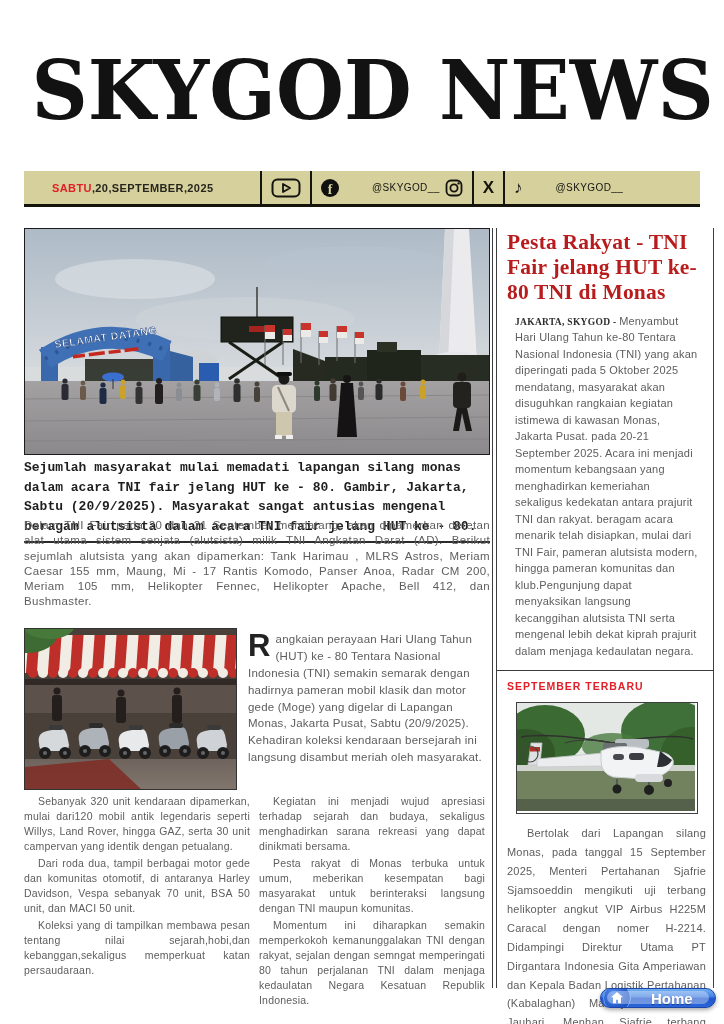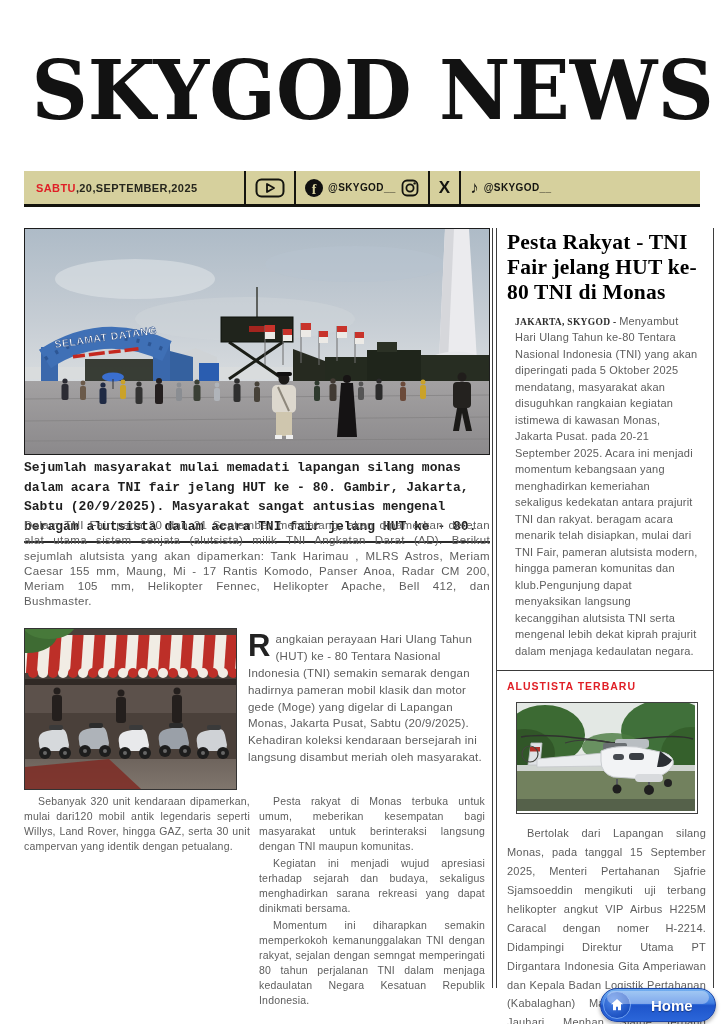--- a/index.html
+++ b/index.html
@@ -10,28 +10,28 @@
   .masthead { position:absolute; top:34px; left:0; right:0; height:110px;
               display:flex; align-items:center; justify-content:center;padding-left:22px; }
   .masthead h1 { margin:0; font-family:"DejaVu Serif", serif; font-weight:bold;
                  font-size:64px; color:#121212; white-space:nowrap; letter-spacing:0px;
                  transform:scale(1.22,1.30); transform-origin:center center; }
 
   
   .infobar { position:absolute; left:24px; top:171px; width:676px; height:33px;
              background:#d6d09d; border-bottom:3px solid #14140d;
              display:flex; align-items:stretch; box-sizing:content-box; }
-  .date { display:flex; align-items:center; padding-left:12px; width:208px;
+  .date { display:flex; align-items:center; padding-left:28px; width:208px;
           font-size:11px; font-weight:bold; letter-spacing:0.4px; color:#26261d; }
   .date .red { color:#e01f26; }
   .website { flex:1; display:flex; align-items:center; justify-content:center;
              font-size:11px; font-weight:bold; letter-spacing:1.6px; color:#2c2c22; }
   .soc-cell { border-left:2px solid #15150f; display:flex; align-items:center;
               justify-content:center; gap:5px; padding:0 9px; }
-  .handle { font-size:10px; font-weight:bold; letter-spacing:0.4px; color:#141410; }
+  .handle { font-size:10px; font-weight:normal; letter-spacing:0.4px; color:#141410;margin-left:28px; }
   .icn { display:flex; align-items:center; justify-content:center; }
   .fb-circle { width:18px; height:18px; border-radius:50%; background:#101010; color:#d6d09d;
                font-family:"Liberation Serif", serif; font-weight:bold; font-size:14px;
                display:flex; align-items:flex-end; justify-content:center; line-height:1; }
   .x-glyph { font-size:17px; font-weight:bold; color:#14140f; font-family:"Liberation Sans",sans-serif; }
   .note-glyph { font-size:17px; font-weight:bold; color:#14140f; }
 
   
   .photo1 { position:absolute; left:24px; top:228px; width:466px; height:227px;
             border:1px solid #1c1c1c; box-sizing:border-box; overflow:hidden; }
@@ -56,33 +56,33 @@
   .subcol p { margin:0 0 2px 0; text-indent:14px; }
   .subcol p.cont { text-indent:0; }
 
   
   .rightcol { position:absolute; left:492px; top:228px; width:222px; height:760px;
               border-left:1.5px solid #3e3e3e; border-right:1.5px solid #3e3e3e;
               box-sizing:border-box; }
   .rightcol-inner { height:100%; margin-left:3px; border-left:1px solid #3e3e3e;
                     padding:2px 7px 0 10px; box-sizing:border-box; }
   .headline { margin:0 0 2px 0; font-family:"Liberation Serif", serif; font-weight:bold;
-              font-size:21.5px; line-height:1.16; color:#000000; letter-spacing:0.2px; }
+              font-size:21.5px; line-height:1.16; color:#b91c1c; letter-spacing:0.2px; }
   .byline { font-family:"Liberation Serif", serif; font-weight:bold; font-size:9.5px;
             color:#2d2d2d; letter-spacing:0.3px; }
   .rbody1 { font-size:11px; line-height:1.5; color:#5d5d5d; letter-spacing:0.2px; margin:8px; }
   .r-rule { border:none; border-top:1.5px solid #3a3a3a; margin:11px -7px 9px -10px; }
   .label-alutsista { display:block; margin:0 0 6px 0; font-size:10.5px; }
   .photo3 { width:180px; height:110px; margin:10px auto 10px auto;
             border:1px solid #3f3f3f; box-sizing:content-box; overflow:hidden; }
   .rbody2 { font-size:11px; line-height:1.72; color:#5d5d5d; text-align:justify;
             text-indent:20px; letter-spacing:0.2px; margin:4px 0 0 0; }
 
   
-  .home-btn { position:absolute; left:600px; top:988px; width:116px; height:34px;
+  .home-btn { position:absolute; left:600px; top:988px; width:116px; height:20px;
               border-radius:17px; border:1px solid #1a44a8; box-sizing:border-box;
               background:linear-gradient(#74b0f0 0%, #3f7de2 44%, #1e55cb 52%, #2b66d9 100%);
               display:flex; align-items:center; cursor:pointer;
               box-shadow:0 2px 4px rgba(0,0,0,0.35); overflow:hidden; }
   .home-btn::after { content:""; position:absolute; left:6px; right:6px; top:2px; height:13px;
                      border-radius:10px; background:rgba(255,255,255,0.35); pointer-events:none; }
   .home-circle { width:28px; height:28px; border-radius:50%; margin-left:2px;
                  background:radial-gradient(circle at 35% 30%, #4d86e8, #1a4fc0 75%);
                  border:1px solid #6fa0ee; display:flex; align-items:center; justify-content:center;
                  box-sizing:border-box; }
@@ -382,37 +382,39 @@
     </svg>
   </div>
 
   <div class="dropcap-para">
     <span class="dropcap">R</span><span>angkaian perayaan Hari Ulang Tahun (HUT) ke - 80 Tentara Nasional Indonesia (TNI) semakin semarak dengan hadirnya pameran mobil klasik dan motor gede (Moge) yang digelar di Lapangan Monas, Jakarta Pusat, Sabtu (20/9/2025). Kehadiran koleksi kendaraan bersejarah ini langsung disambut meriah oleh masyarakat.</span>
   </div>
 
   <div class="subcols">
     <div class="subcol">
       <p>Sebanyak 320 unit kendaraan dipamerkan, mulai dari120 mobil antik legendaris seperti Willys, Land Rover, hingga GAZ, serta 30 unit campervan yang identik dengan petualang.</p>
+      <p>Dari roda dua, tampil berbagai motor gede dan komunitas otomotif, di antaranya Harley Davidson, Vespa sebanyak 70 unit, BSA 50 unit, dan MACI 50 unit.</p>
+      <p>Koleksi yang di tampilkan membawa pesan tentang nilai sejarah,hobi,dan kebanggan,sekaligus memperkuat katan persaudaraan.</p>
 
     </div>
     <div class="subcol">
+      <p>Kegiatan ini menjadi wujud apresiasi terhadap sejarah dan budaya, sekaligus menghadirkan sarana rekreasi yang dapat dinikmati bersama.</p>
       <p>Pesta rakyat di Monas terbuka untuk umum, meberikan kesempatan bagi masyarakat untuk berinteraksi langsung dengan TNI maupun komunitas.</p>
-      <p>Kegiatan ini menjadi wujud apresiasi terhadap sejarah dan budaya, sekaligus menghadirkan sarana rekreasi yang dapat dinikmati bersama.</p>
       <p>Momentum ini diharapkan semakin memperkokoh kemanunggalakan TNI dengan rakyat, sejalan dengan semngat memperingati 80 tahun perjalanan TNI dalam menjaga kedaulatan Negara Kesatuan Republik Indonesia.</p>
     </div>
   </div>
 
   <div class="rightcol">
     <div class="rightcol-inner">
       <h2 class="headline">Pesta Rakyat - TNI Fair jelang HUT ke-80 TNI di Monas</h2>
       <p class="rbody1">
         <span class="byline">JAKARTA, SKYGOD - </span><span>Menyambut Hari Ulang Tahun ke-80 Tentara Nasional Indonesia (TNI) yang akan diperingati pada 5 Oktober 2025 mendatang, masyarakat akan disuguhkan rangkaian kegiatan istimewa di kawasan Monas, Jakarta Pusat. pada 20-21 September 2025. Acara ini menjadi momentum kebangsaan yang menghadirkan kemeriahan sekaligus kedekatan antara prajurit TNI dan rakyat. beragam acara menarik telah disiapkan, mulai dari TNI Fair, pameran alutsista modern, hingga pameran komunitas dan klub.Pengunjung dapat menyaksikan langsung kecanggihan alutsista TNI serta mengenal lebih dekat kiprah prajurit dalam menjaga kedaulatan negara.</span>
       </p>
       <hr class="r-rule">
-      <span class="sec-label label-alutsista">ALUSTISTA TERBARU</span>
+      <span class="sec-label label-alutsista">SEPTEMBER TERBARU</span>
       <div class="photo3">
         <svg width="178" height="108" viewBox="0 0 178 108">
           <rect x="0" y="0" width="178" height="108" fill="#e3e8e4"></rect>
           <ellipse cx="28" cy="32" rx="40" ry="30" fill="#3c6a33"></ellipse>
           <ellipse cx="8" cy="50" rx="30" ry="24" fill="#315628"></ellipse>
           <ellipse cx="150" cy="28" rx="46" ry="32" fill="#40703a"></ellipse>
           <ellipse cx="174" cy="50" rx="30" ry="26" fill="#35602c"></ellipse>
           <ellipse cx="95" cy="44" rx="30" ry="14" fill="#4a7a40" opacity="0.8"></ellipse>
           <rect x="0" y="62" width="178" height="8" fill="#cfd4cf"></rect>
           <rect x="0" y="68" width="178" height="40" fill="#72815e"></rect>

